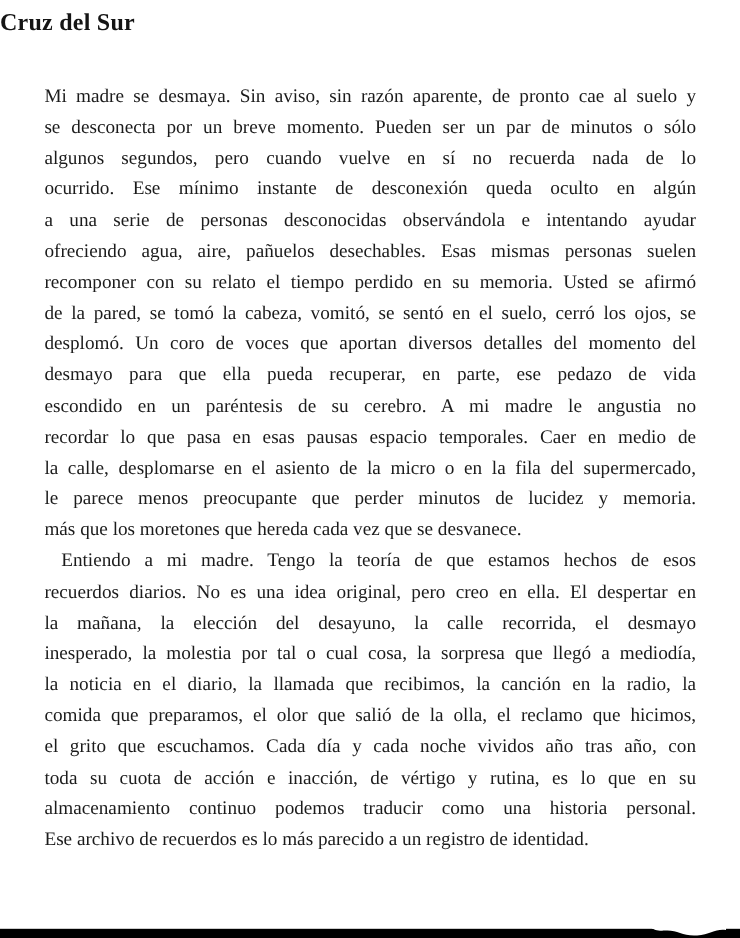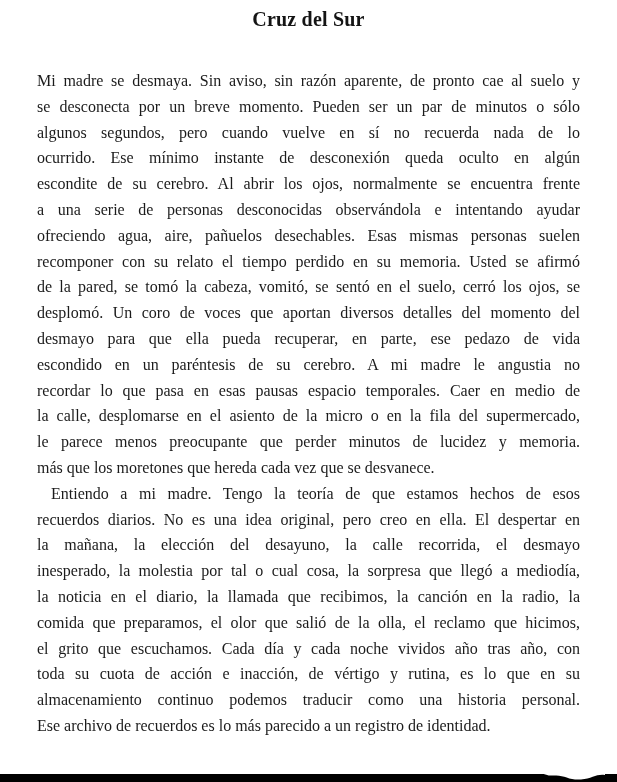--- a/index.html
+++ b/index.html
@@ -10,21 +10,21 @@
     background: var(--bg, #ffffff);
     overflow: hidden;
     font-family: "Liberation Serif", serif;
     margin: 0 auto;
   }
   .title {
     position: absolute;
     top: 6px;
     left: 0;
     width: 617px;
-    text-align: center;
+    text-align: left;
     font-size: 20px;
     line-height: 26px;
     font-weight: bold;
     color: var(--title, #141414);
     letter-spacing: 0.2px;
   }
   .text-block {
     position: absolute;
     top: 68px;
     left: 37px;
@@ -63,21 +63,20 @@
 
 <div class="page">
 
   <div class="title">Cruz del Sur</div>
 
   <div class="text-block">
       <div class="line">Mi madre se desmaya. Sin aviso, sin razón aparente, de pronto cae al suelo y</div>
       <div class="line">se desconecta por un breve momento. Pueden ser un par de minutos o sólo</div>
       <div class="line">algunos segundos, pero cuando vuelve en sí no recuerda nada de lo</div>
       <div class="line">ocurrido. Ese mínimo instante de desconexión queda oculto en algún</div>
-      <div class="line">escondite de su cerebro. Al abrir los ojos, normalmente se encuentra frente</div>
       <div class="line">a una serie de personas desconocidas observándola e intentando ayudar</div>
       <div class="line">ofreciendo agua, aire, pañuelos desechables. Esas mismas personas suelen</div>
       <div class="line">recomponer con su relato el tiempo perdido en su memoria. Usted se afirmó</div>
       <div class="line">de la pared, se tomó la cabeza, vomitó, se sentó en el suelo, cerró los ojos, se</div>
       <div class="line">desplomó. Un coro de voces que aportan diversos detalles del momento del</div>
       <div class="line">desmayo para que ella pueda recuperar, en parte, ese pedazo de vida</div>
       <div class="line">escondido en un paréntesis de su cerebro. A mi madre le angustia no</div>
       <div class="line">recordar lo que pasa en esas pausas espacio temporales. Caer en medio de</div>
       <div class="line">la calle, desplomarse en el asiento de la micro o en la fila del supermercado,</div>
       <div class="line">le parece menos preocupante que perder minutos de lucidez y memoria.</div>

